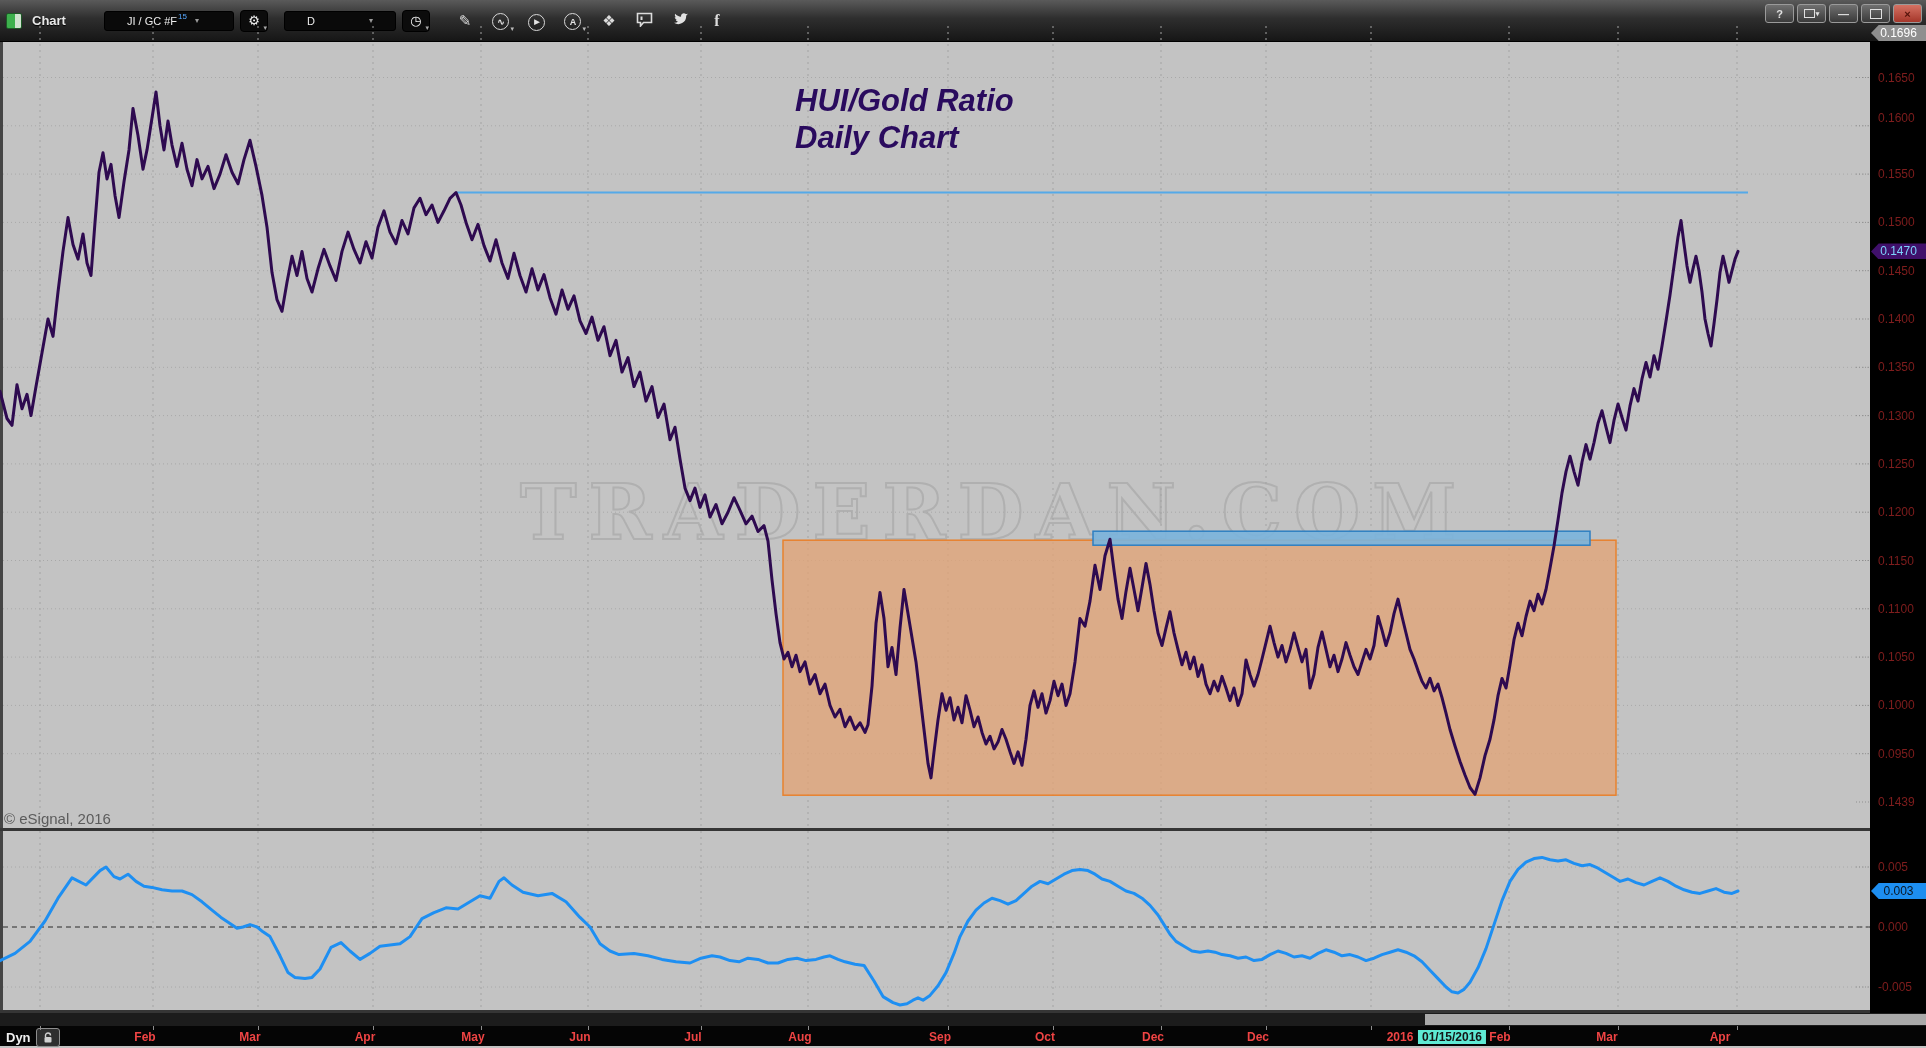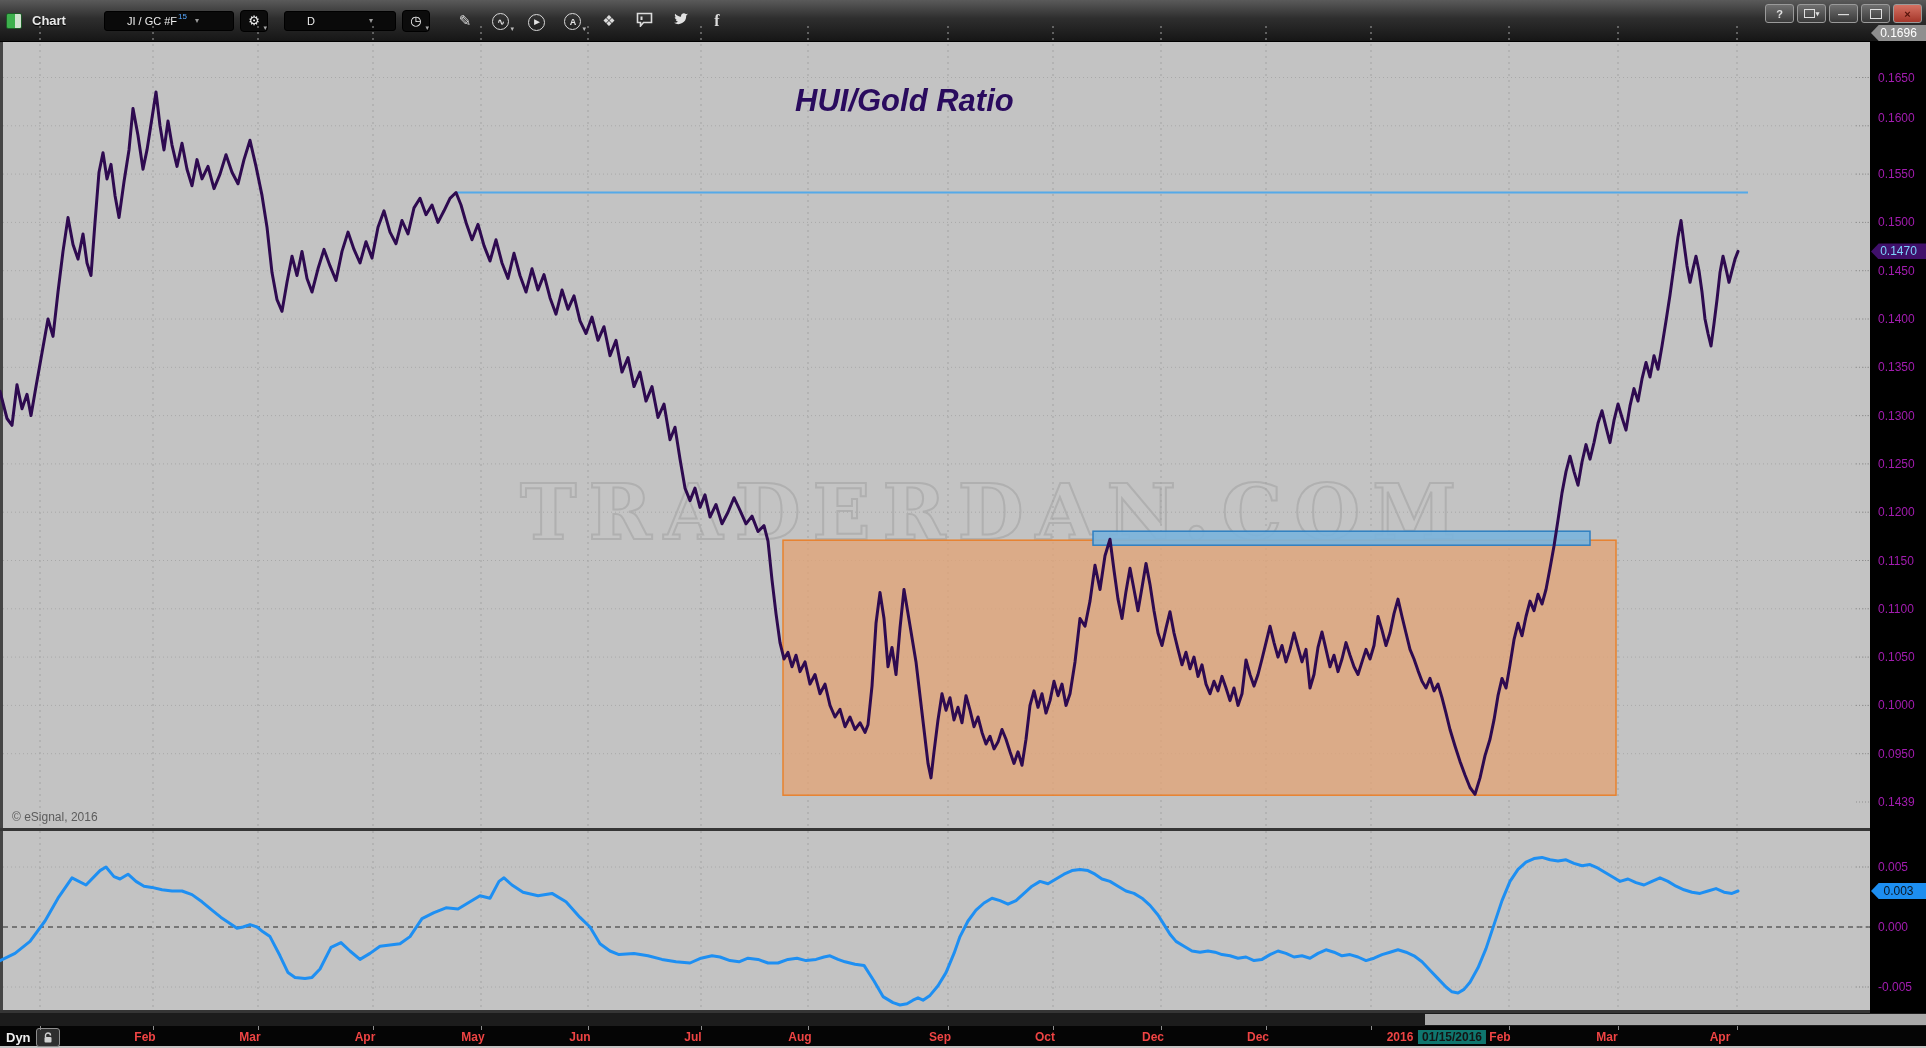--- a/index.html
+++ b/index.html
@@ -27,46 +27,46 @@
           display:inline-flex;align-items:center;justify-content:center;color:#e5e5e5;}
   #win-controls{position:absolute;right:4px;top:4px;display:flex;gap:3px;}
   .win-btn{width:27px;height:17px;border:1px solid #9a9a9a;border-radius:3px;
            background:linear-gradient(#707070,#3a3a3a);color:#e0e0e0;font-size:11px;font-weight:bold;
            display:flex;align-items:center;justify-content:center;cursor:pointer;}
   .win-close{background:linear-gradient(#d57263,#a5362a);color:#56130a;}
   .win-sq{display:inline-block;width:9px;height:7px;border:1.5px solid #e0e0e0;}
   
   #left-border{position:absolute;left:0;top:26px;width:3px;height:1000px;background:#454545;}
   #price-axis{position:absolute;left:1870px;top:26px;width:56px;height:1000px;background:#000;}
-  .ptick{position:absolute;left:1878px;color:#a21caf;font-size:12px;white-space:nowrap;}
+  .ptick{position:absolute;left:1878px;color:#7f1d1d;font-size:12px;white-space:nowrap;}
   .tag{position:absolute;left:1871px;width:55px;height:16px;font-size:12px;display:flex;align-items:center;
        justify-content:center;clip-path:polygon(0 50%,14% 0,100% 0,100% 100%,14% 100%);z-index:6;}
   #tag-top{background:#8f8f8f;color:#fff;}
   #tag-main{background:#40106b;color:#7dd3fc;}
   #tag-lower{background:#1d8ef0;color:#0a1623;}
   .divider{position:absolute;left:0;width:1870px;height:3px;background:#353535;z-index:4;}
   #chart-title{position:absolute;left:795px;top:82px;color:#2a0b5e;font-size:31px;font-weight:bold;
                font-style:italic;line-height:37px;z-index:3;}
   #watermark{position:absolute;left:520px;top:468px;font-family:"DejaVu Serif",serif;font-weight:bold;
              font-size:76px;letter-spacing:12px;color:rgba(198,198,198,0.42);
              -webkit-text-stroke:2px #b0b0b0;z-index:1;white-space:nowrap;}
-  #credit{position:absolute;left:12px;top:810px;color:#5c5c5c;font-size:12px;z-index:3;}
+  #credit{position:absolute;left:4px;top:810px;color:#5c5c5c;font-size:15px;z-index:3;}
   #chart-svg{position:absolute;left:0;top:0;z-index:2;}
   .vgrid{stroke:#a3a3a3;stroke-width:1;stroke-dasharray:2,4;}
   .hgrid{stroke:#a8a8a8;stroke-width:1;stroke-dasharray:1,3;}
   .zeroline{stroke:#2b2b2b;stroke-width:1;stroke-dasharray:5,4;}
   .tickdots{stroke:#8f8f8f;stroke-width:1;stroke-dasharray:1,2;}
   
   #scroll-strip{position:absolute;left:0;top:1013px;width:1926px;height:13px;background:#1c1c1c;z-index:5;}
   #scroll-empty{position:absolute;left:1425px;top:1px;width:501px;height:11px;background:#a9a9a9;}
   
   #time-axis{position:absolute;left:0;top:1026px;width:1926px;height:20px;background:#050505;z-index:5;}
   .tlabel{position:absolute;top:4px;transform:translateX(-50%);color:#ef4444;font-size:12px;font-weight:bold;
           white-space:nowrap;}
-  .tlabel.hl{background:#0f766e;color:#141414;padding:0 4px;}
+  .tlabel.hl{background:#5eead4;color:#141414;padding:0 4px;}
   .ttick{position:absolute;top:0;width:1px;height:4px;background:#8d8d8d;}
   #dyn-group{position:absolute;left:6px;top:2px;display:flex;align-items:center;gap:5px;}
   #dyn-label{color:#f0f0f0;font-size:13px;font-weight:bold;}
   #dyn-lock{width:22px;height:17px;border:1px solid #8e8e8e;border-radius:3px;background:#2e2e2e;
             display:flex;align-items:center;justify-content:center;cursor:pointer;}
 </style>
 </head>
 <body>
 
 <div id="root">
@@ -150,20 +150,21 @@
       <line x1="1856" y1="987.0" x2="1869" y2="987.0" class="tickdots"></line>
     </svg>
 
   <div id="left-border"></div>
   <div id="price-axis"></div>
   <div class="divider" style="top:828px"></div>
   <div class="divider" style="top:1010px"></div>
 
   <div id="chart-title">
     <div>HUI/Gold Ratio</div>
+    <div>Daily Chart</div>
   </div>
   <div id="credit">© eSignal, 2016</div>
 
   <div class="tag" id="tag-top" style="top: 25.064px;">0.1696</div>
   <div class="tag" id="tag-main" style="top: 243.38px;">0.1470</div>
   <div class="tag" id="tag-lower" style="top: 883px;">0.003</div>
 
   <div id="scroll-strip">
     <div id="scroll-empty"></div>
   </div>

